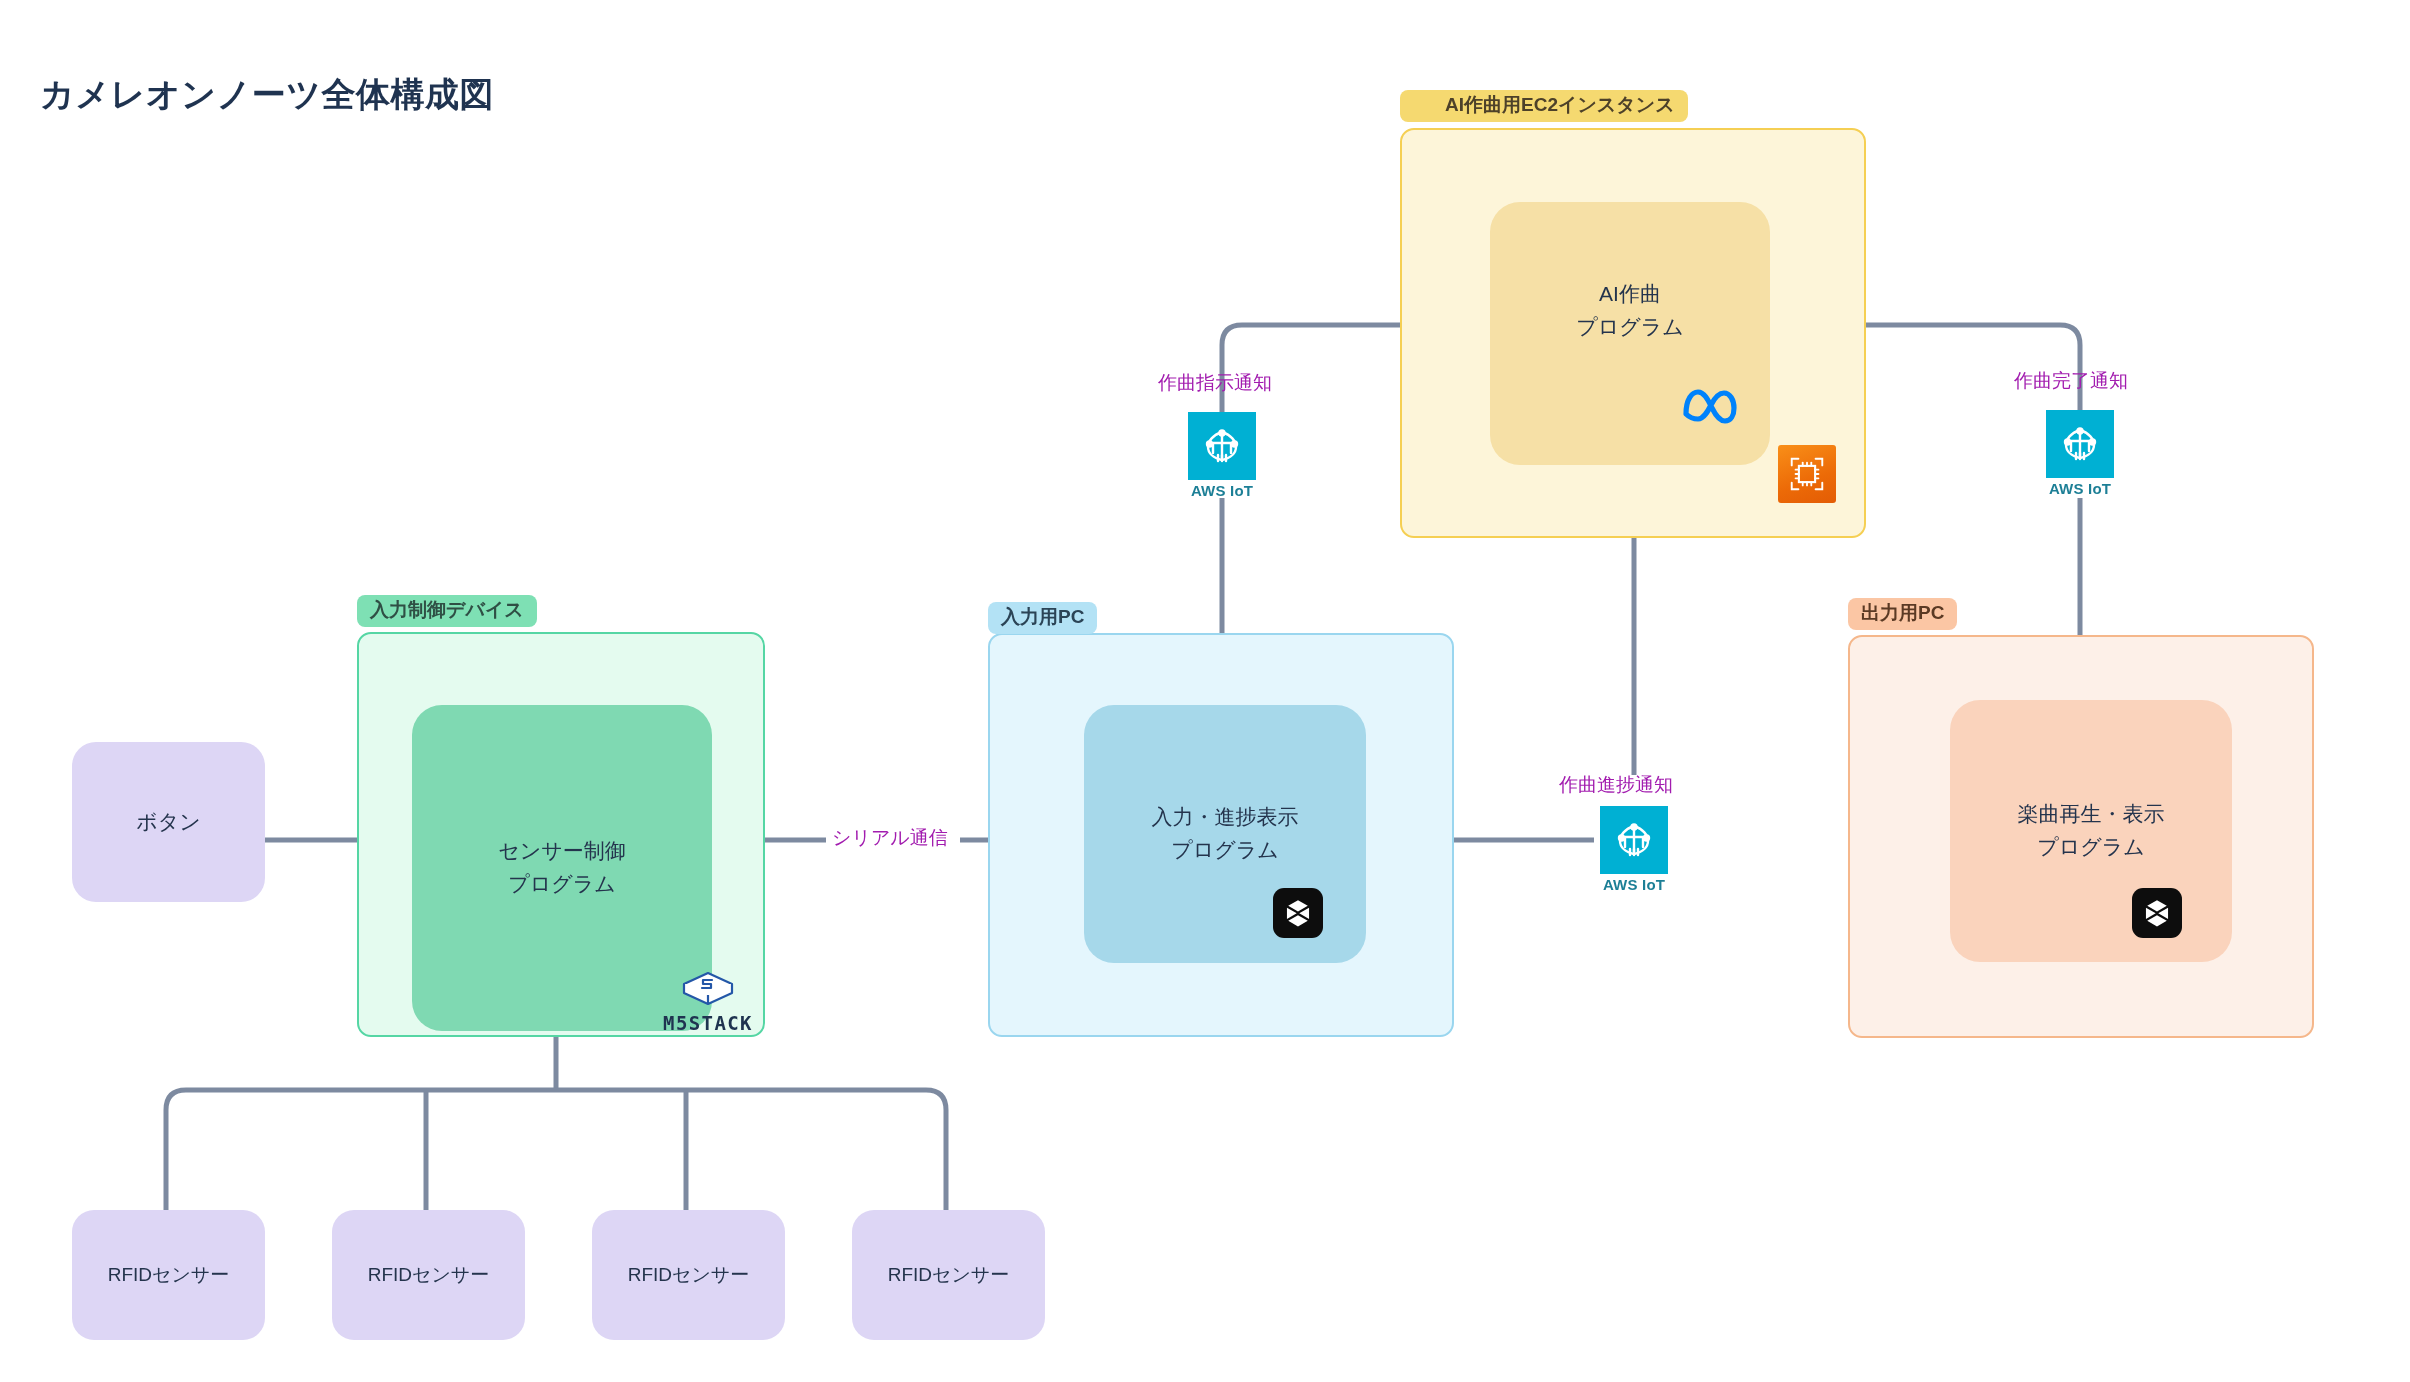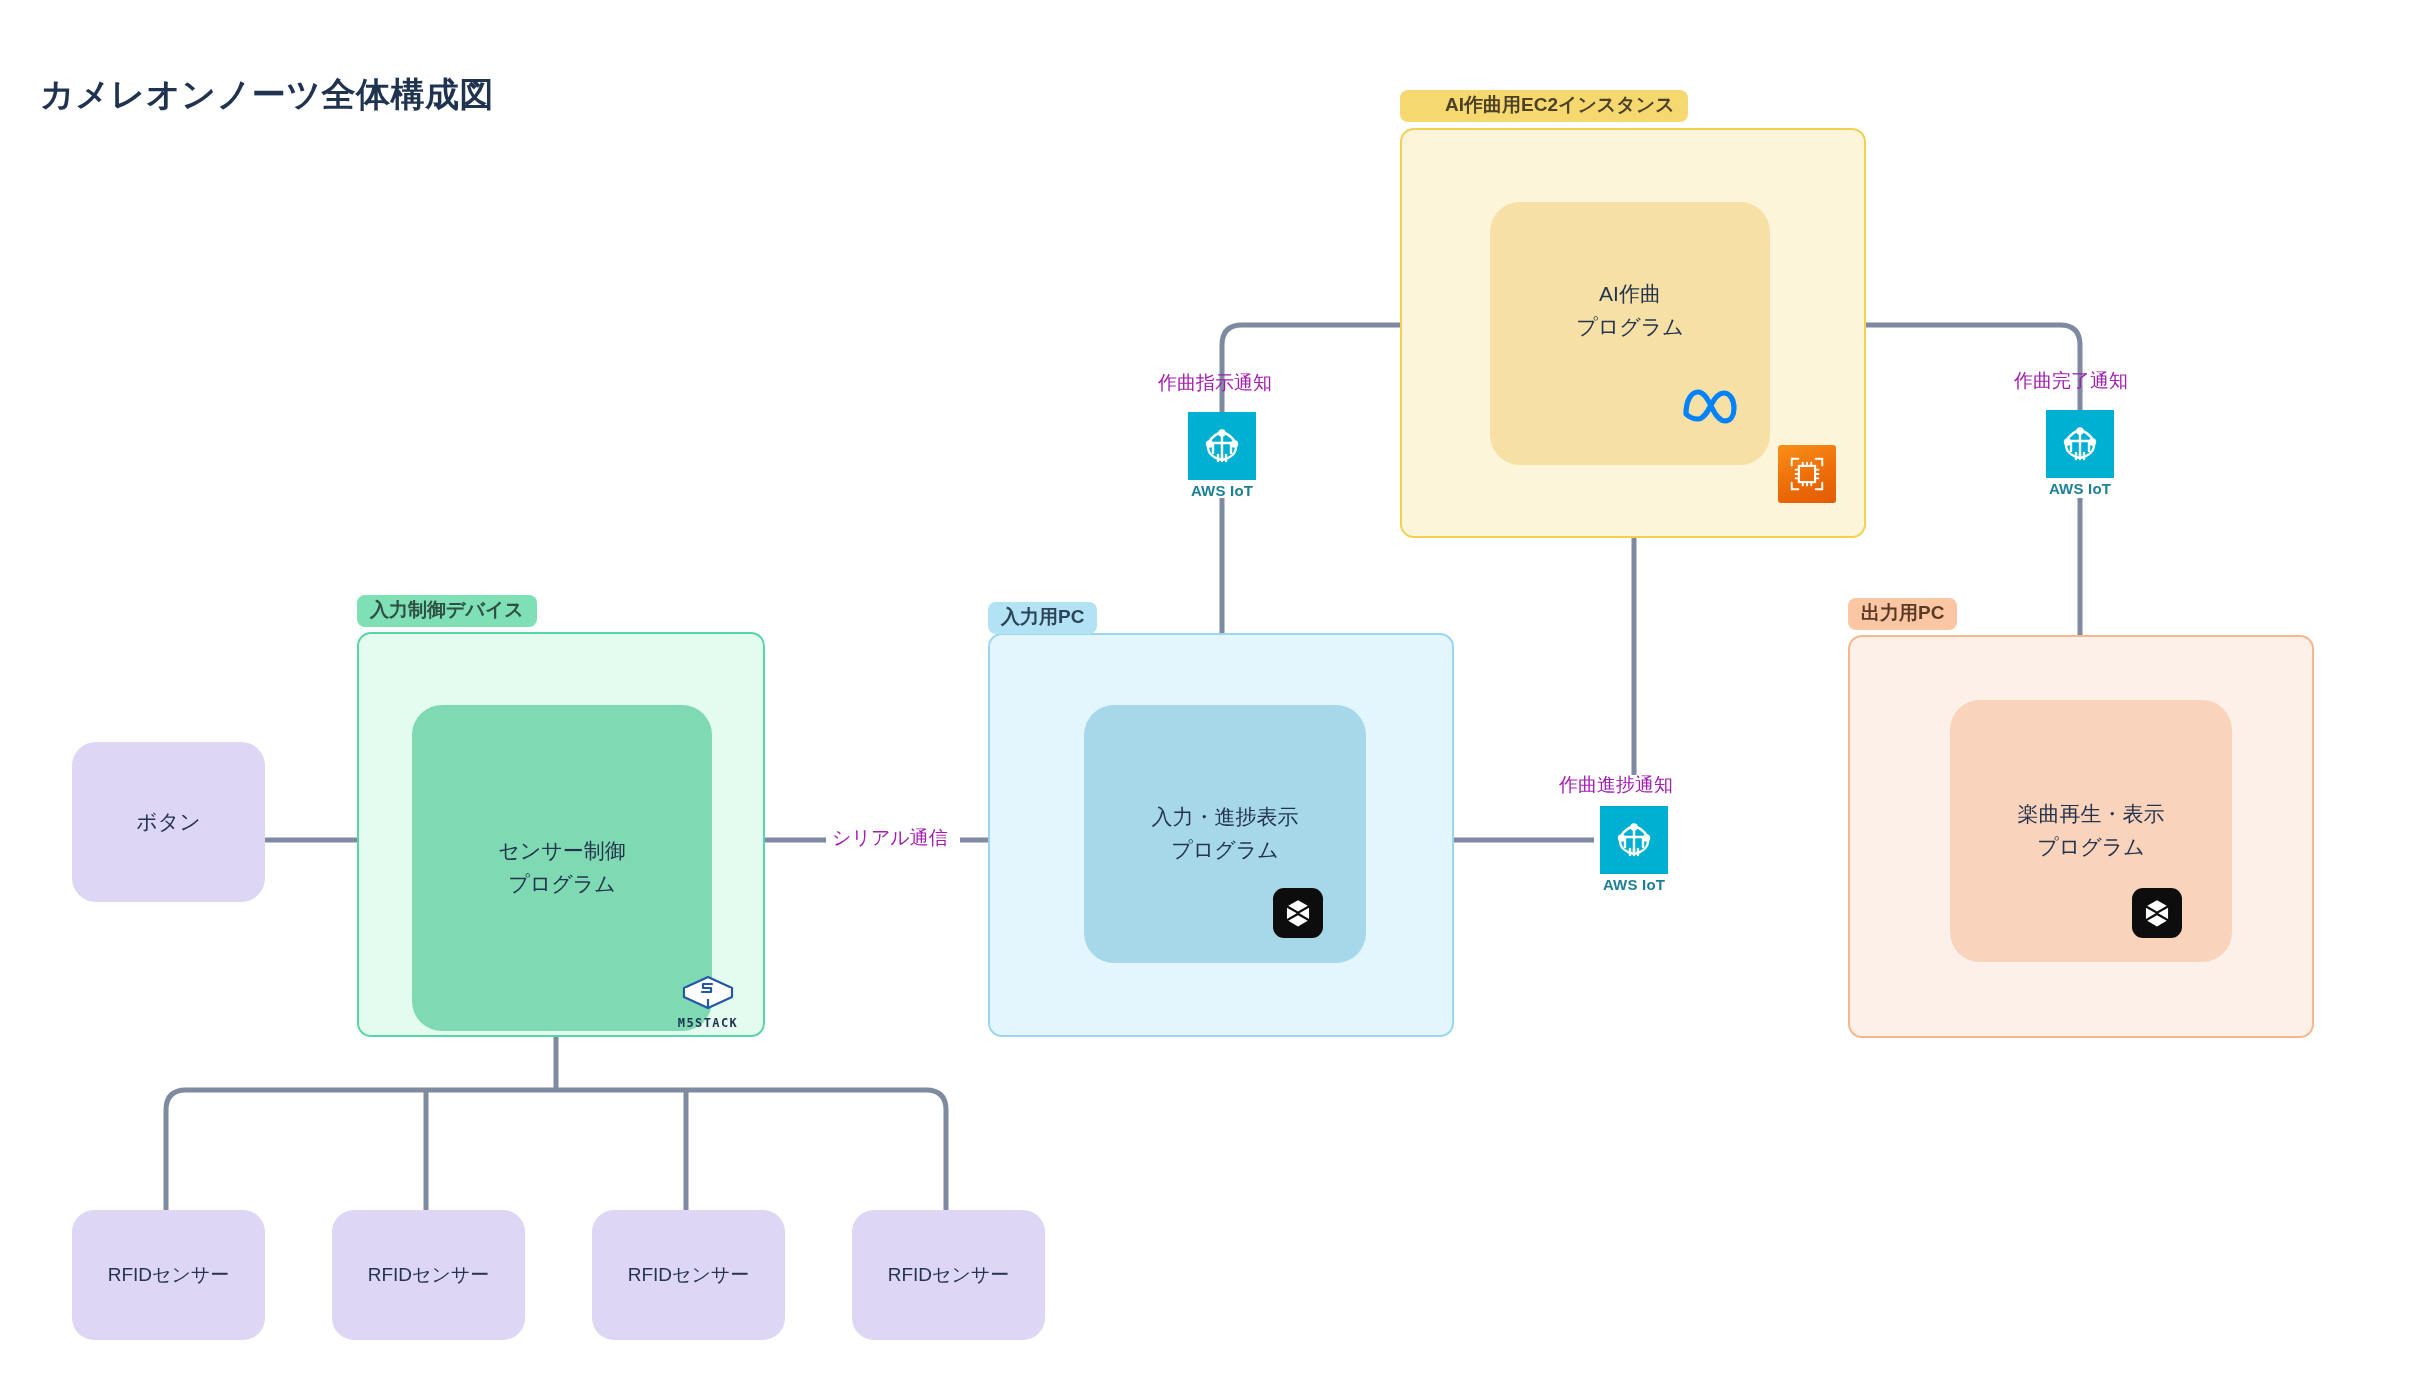--- a/index.html
+++ b/index.html
@@ -100,21 +100,21 @@
     width:58px;height:58px;
     border-radius:3px;
     background:linear-gradient(160deg,#f98f18 0%,#ec6a07 60%,#e35c05 100%);
   }
   .m5stack-logo{
     width:72px;height:72px;
     flex-direction:column;
   }
   .m5-text{
     font-family:"DejaVu Sans Mono","Liberation Mono",monospace;
-    font-size:12px;
+    font-size:19px;
     letter-spacing:1.4px;
     color:#1f3350;
     font-weight:bold;
     margin-top:2px;
   }
   .meta-logo{ width:62px; height:46px; }
 
   
   .iot{
     position:absolute;

